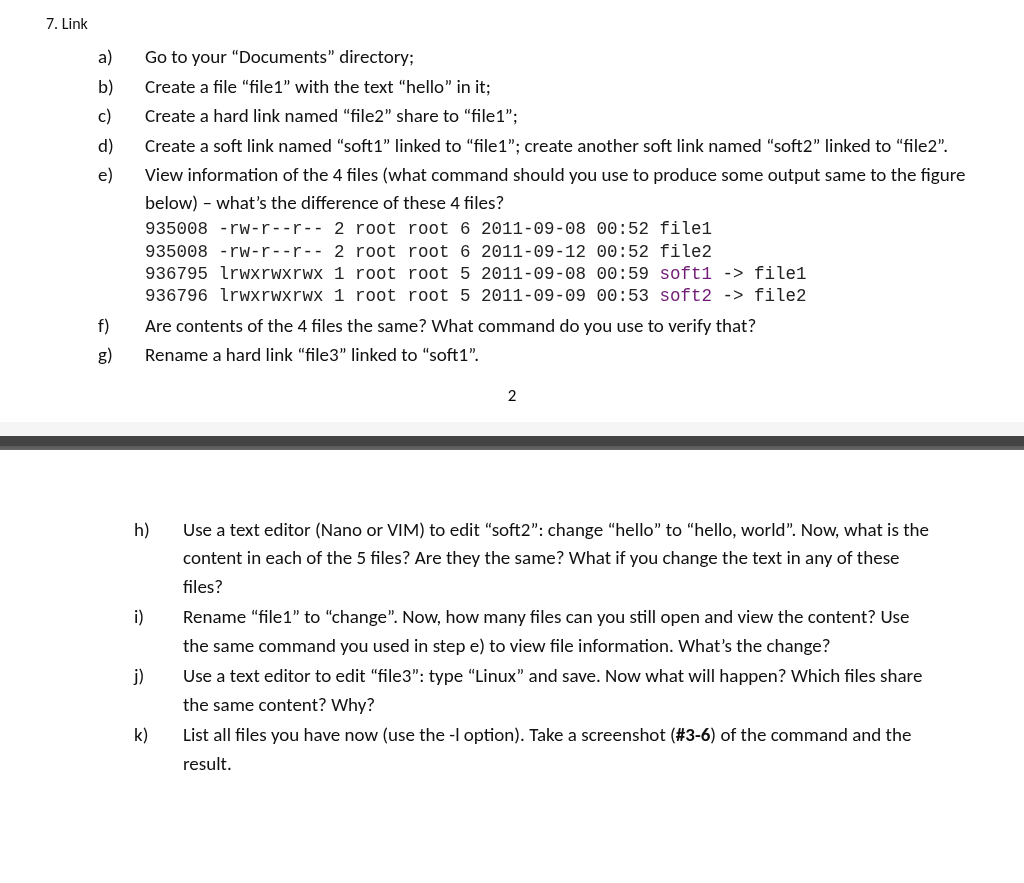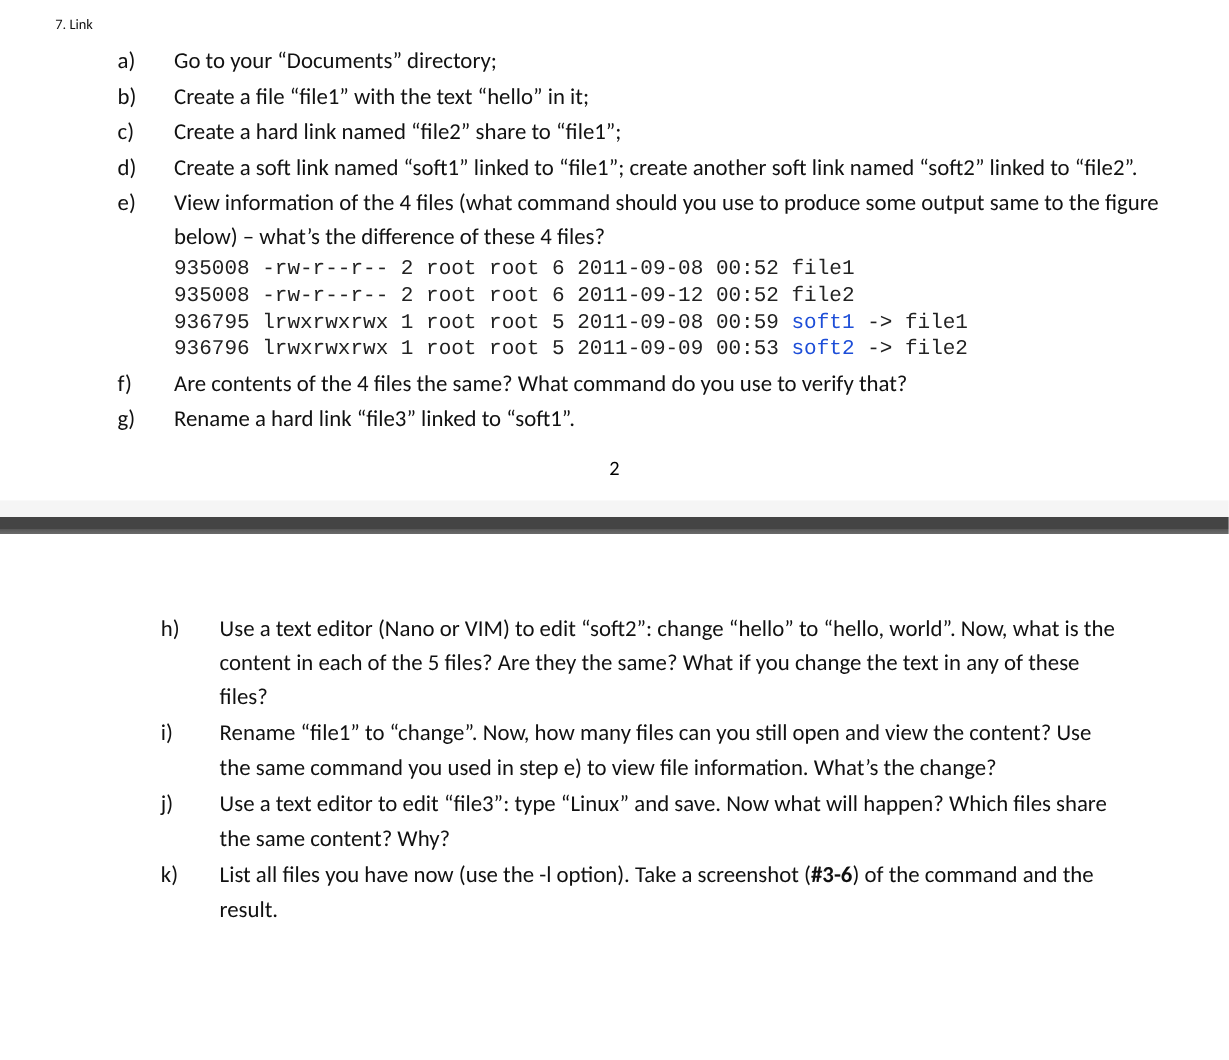--- a/index.html
+++ b/index.html
@@ -8,21 +8,21 @@
     background: #ffffff;
     font-family: Calibri, "Segoe UI", Arial, sans-serif;
     color: #111;
     width: 1024px;
   }
   .page {
     width: 1024px;
     background: #fff;
   }
   .section-heading {
-    font-size: 12px;
+    font-size: 16px;
     padding: 14px 0 10px 46px;
     font-weight: 400;
   }
   .list-1 {
     padding: 0 50px 0 98px;
     font-size: 19px;
     line-height: 1.45;
   }
   .list-item {
     display: flex;
@@ -39,21 +39,21 @@
   }
   .mono-block {
     font-family: "Menlo", "Consolas", "Courier New", monospace;
     font-size: 17.5px;
     white-space: pre;
     line-height: 1.28;
     color: #222;
     padding: 2px 0 4px 0;
   }
   .mono-block .sym {
-    color: #1d4ed8;
+    color: #701a75;
   }
   .page-num {
     text-align: center;
     font-size: 17px;
     padding: 14px 0 16px 0;
     color: #000;
   }
   .page-break {
     height: 40px;
     width: 100%;

